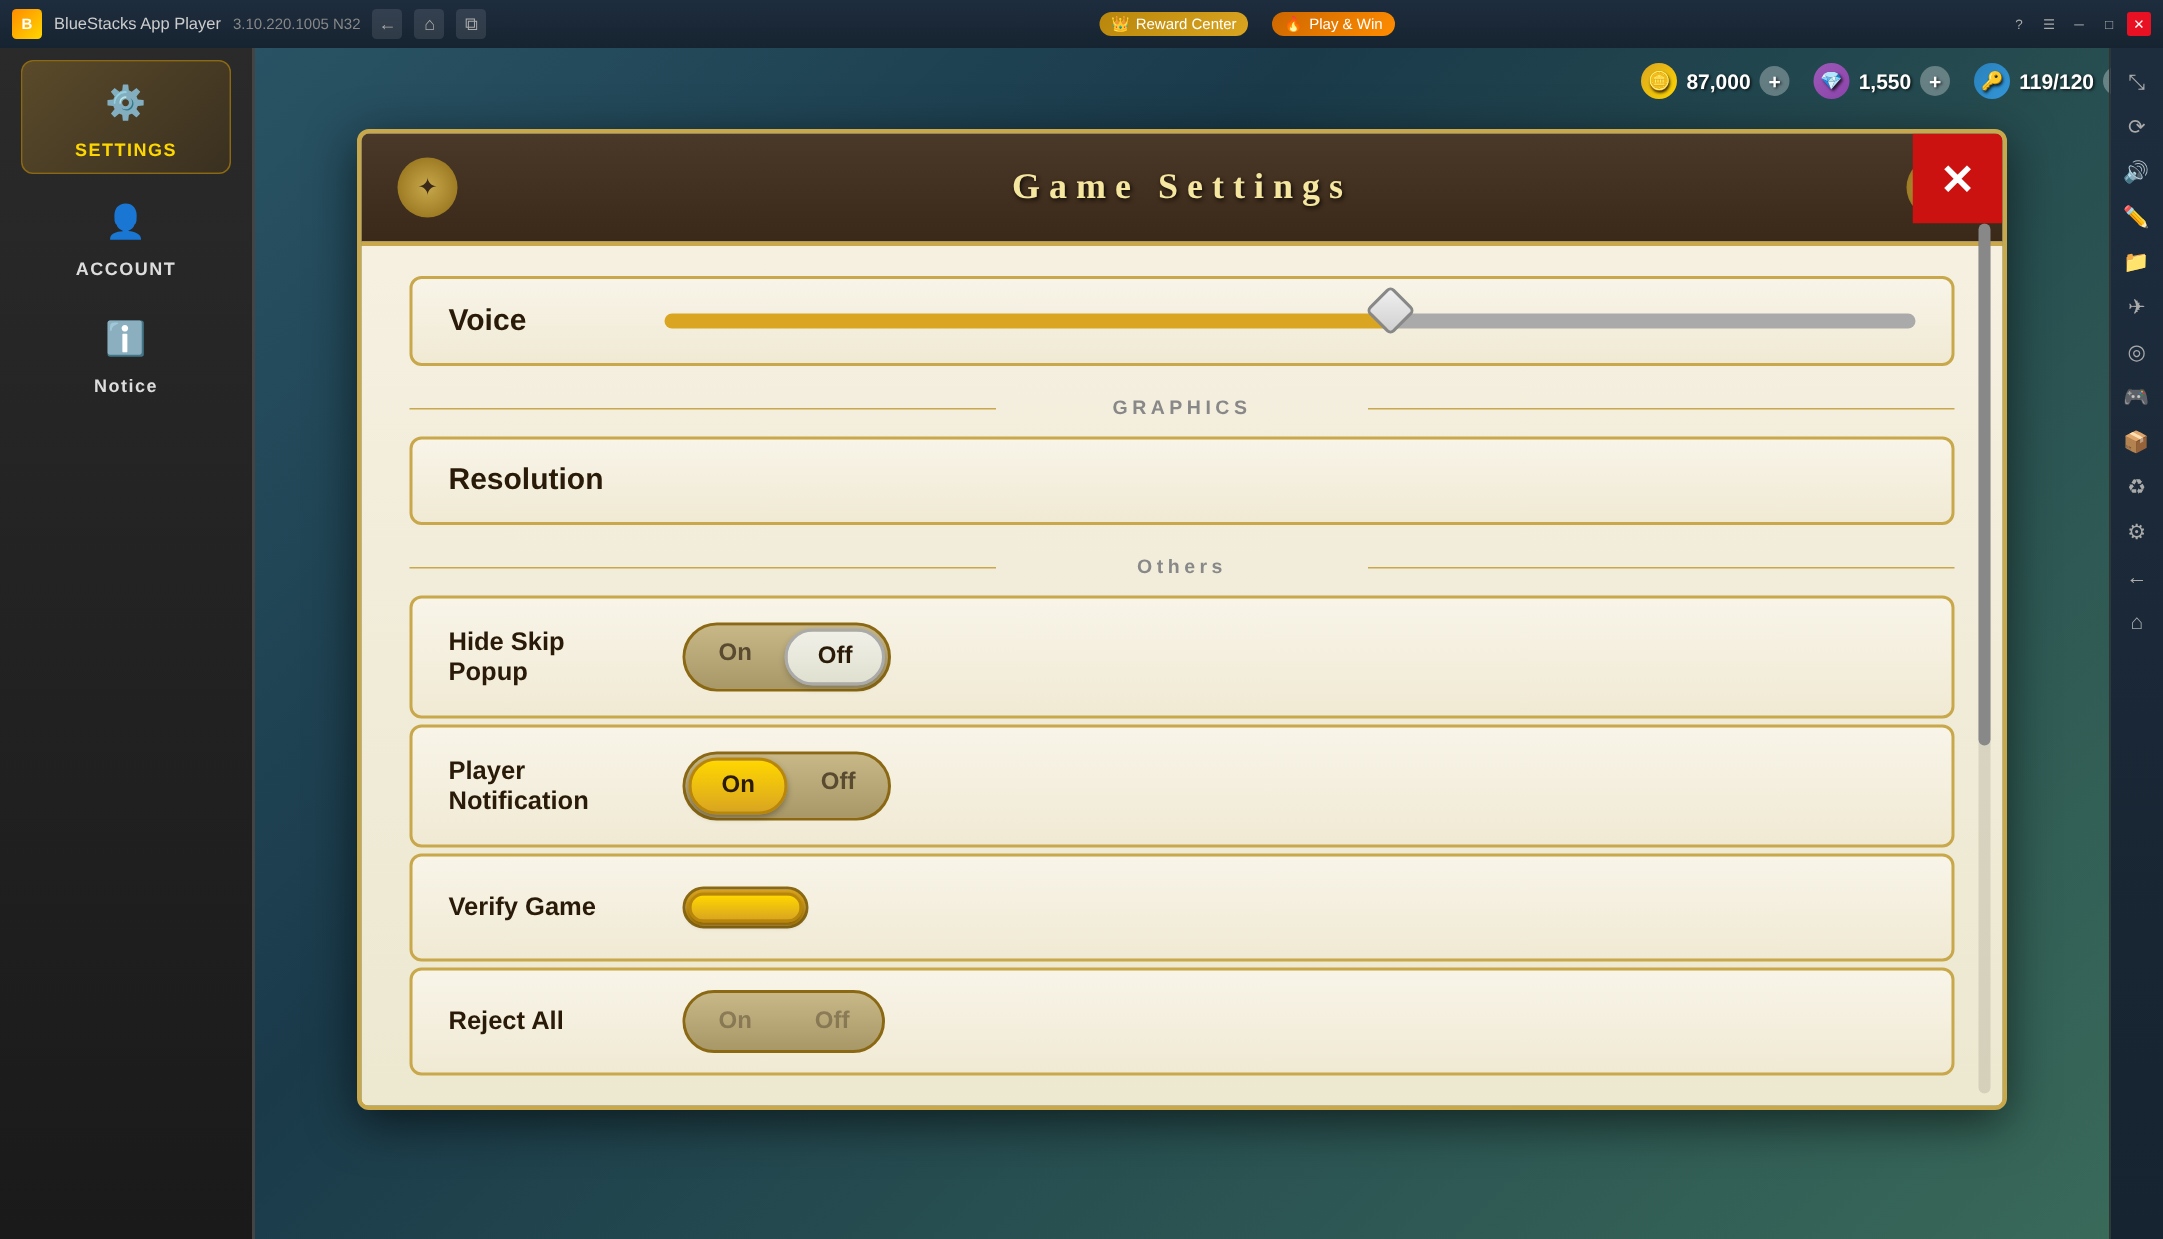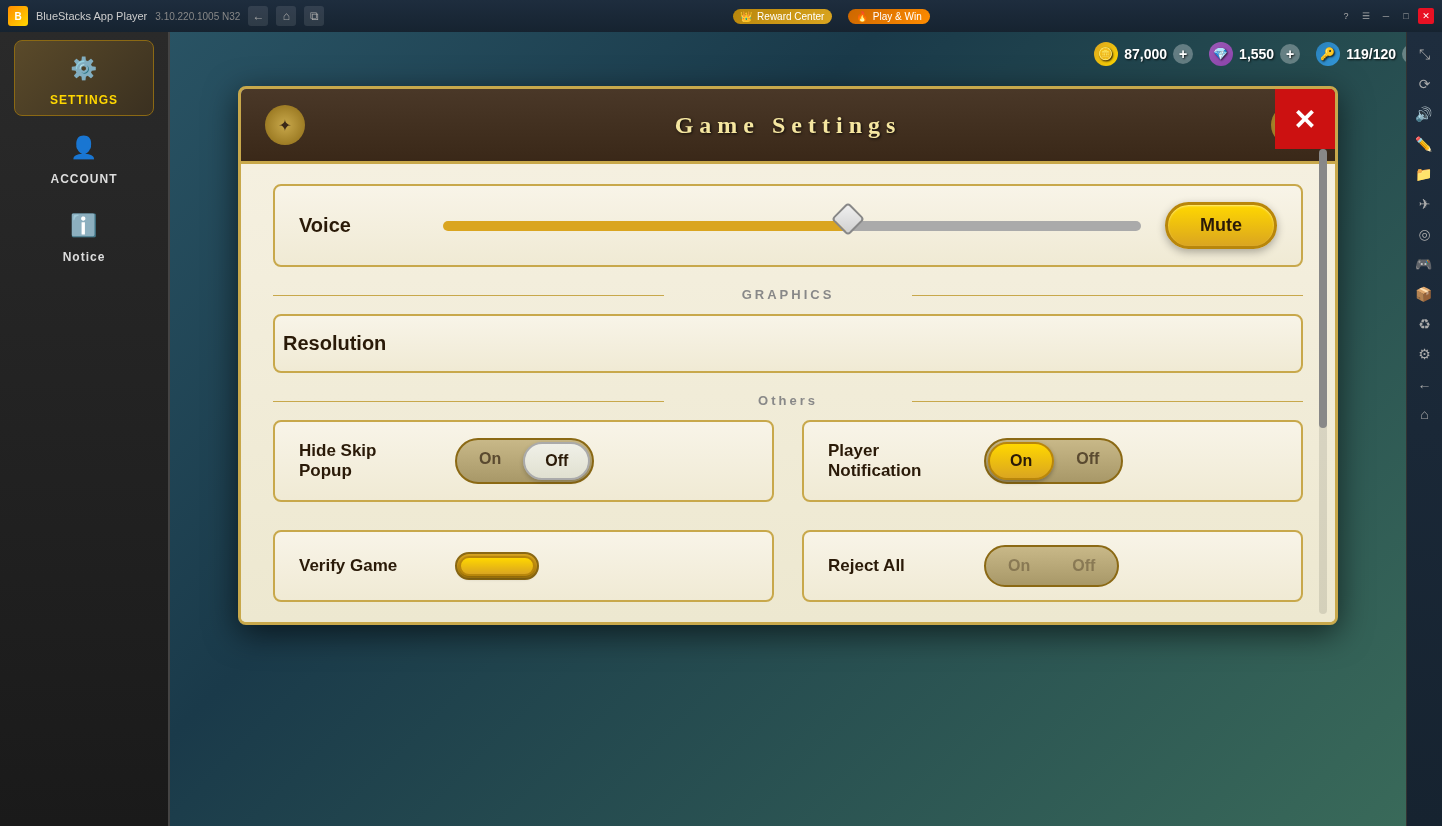--- a/index.html
+++ b/index.html
@@ -343,21 +343,21 @@
       background: #c8a84b;
     }
     .section-divider::before { left: 0; }
     .section-divider::after { right: 0; }
 
     
     .graphics-section {
       background: linear-gradient(180deg, #f8f4e8, #f0ead4);
       border: 2px solid #c8a84b;
       border-radius: 8px;
-      padding: 16px 8px;
+      padding: 16px 24px;
       margin-bottom: 20px;
       display: flex;
       align-items: center;
       gap: 24px;
     }
     .resolution-options {
       flex: 1;
       display: flex;
       align-items: center;
       gap: 48px;
@@ -377,22 +377,22 @@
     }
     .res-label {
       font-size: 18px;
       font-weight: 600;
       color: #2a1a08;
     }
 
     
     .others-section {
       display: grid;
-      grid-template-columns: 1fr 1fr;
-      gap: 28px;
+      grid-template-columns: 1fr;
+      gap: 4px;
     }
     .others-item {
       background: linear-gradient(180deg, #f8f4e8, #f0ead4);
       border: 2px solid #c8a84b;
       border-radius: 8px;
       padding: 16px 24px;
       display: flex;
       align-items: center;
       gap: 16px;
     }
@@ -562,21 +562,20 @@
     </div>
 
     <div class="modal-body">
 
       <div class="voice-section">
         <span class="section-label">Voice</span>
         <div class="slider-container">
           <div class="slider-track"></div>
           <div class="slider-thumb"></div>
         </div>
-        <button class="mute-btn">Mute</button>
       </div>
 
       <div class="section-divider">
         <span>GRAPHICS</span>
       </div>
 
       <div class="graphics-section">
         <span class="section-label">Resolution</span>
       </div>
 

